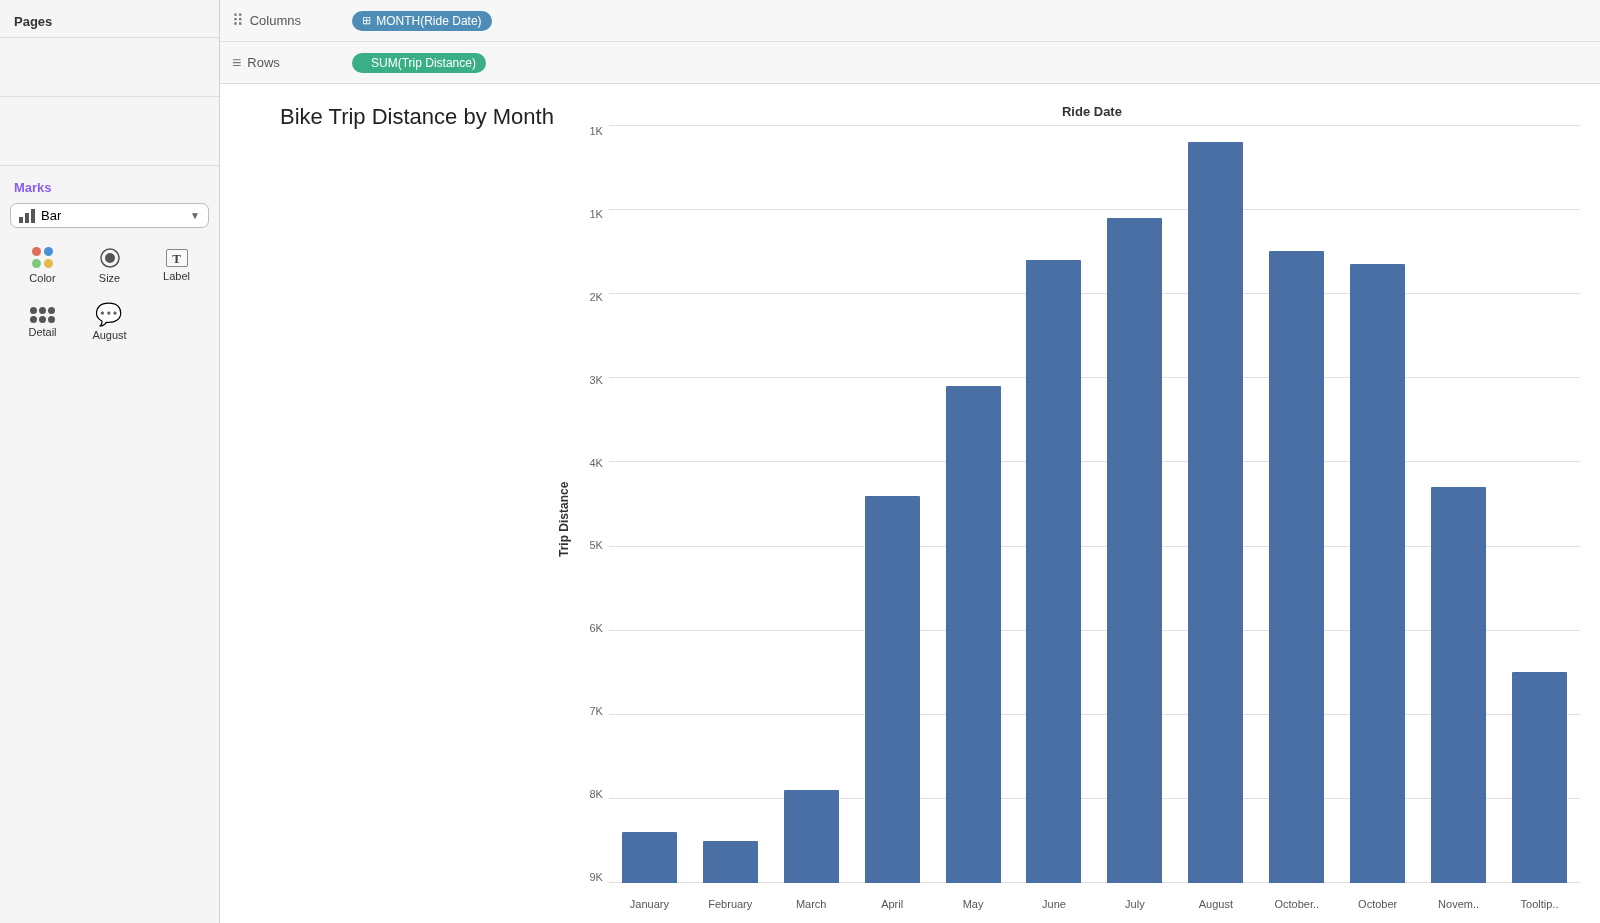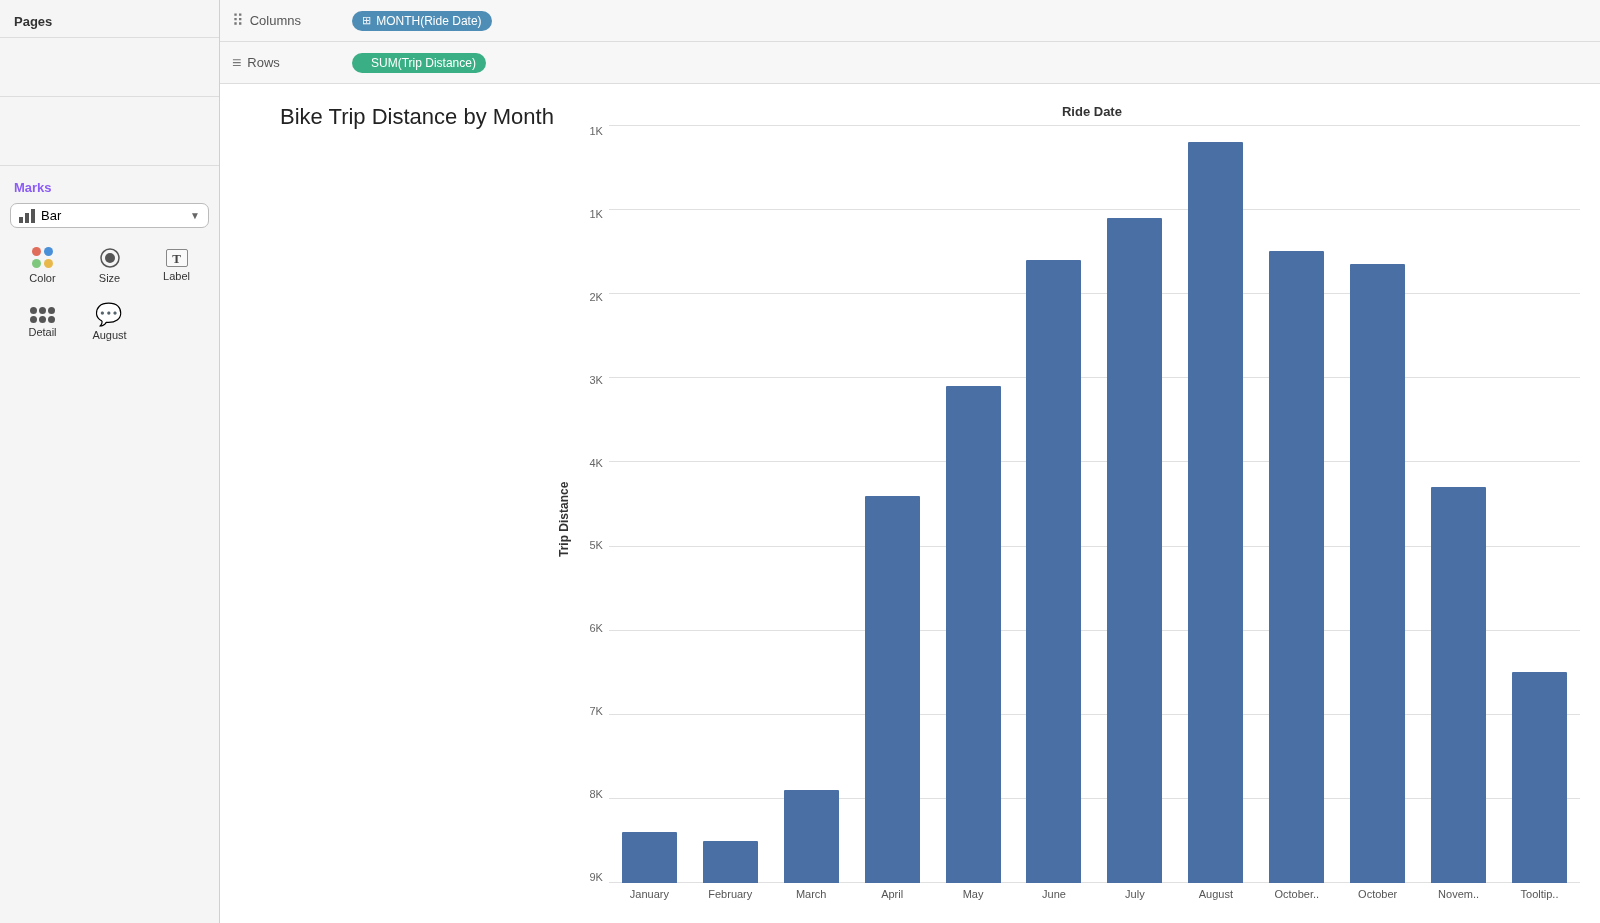--- a/index.html
+++ b/index.html
@@ -316,21 +316,21 @@
       height: 30px;
       display: flex;
     }
     .x-label {
       flex: 1;
       display: flex;
       align-items: flex-start;
       justify-content: center;
       font-size: 11px;
       color: #555;
-      padding-top: 5px;
+      padding-top: 15px;
       white-space: nowrap;
       overflow: hidden;
     }
   </style>
 </head>
 <body>
 
 <div id="sidebar">
   <div class="sidebar-section">
     <div class="sidebar-section-title">Pages</div>

